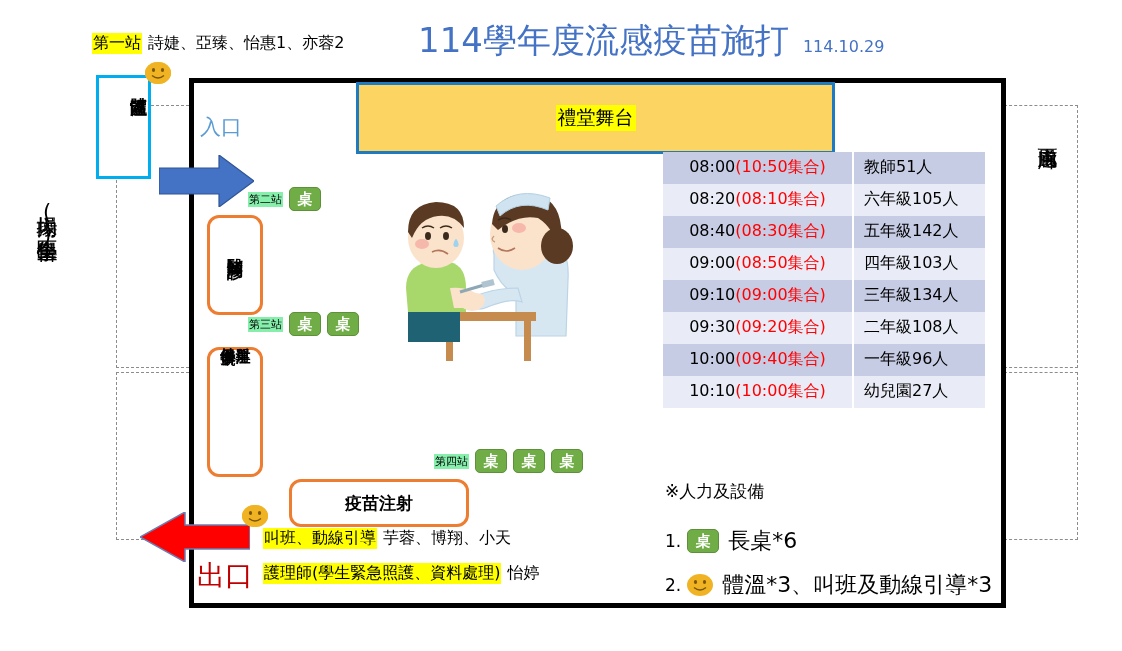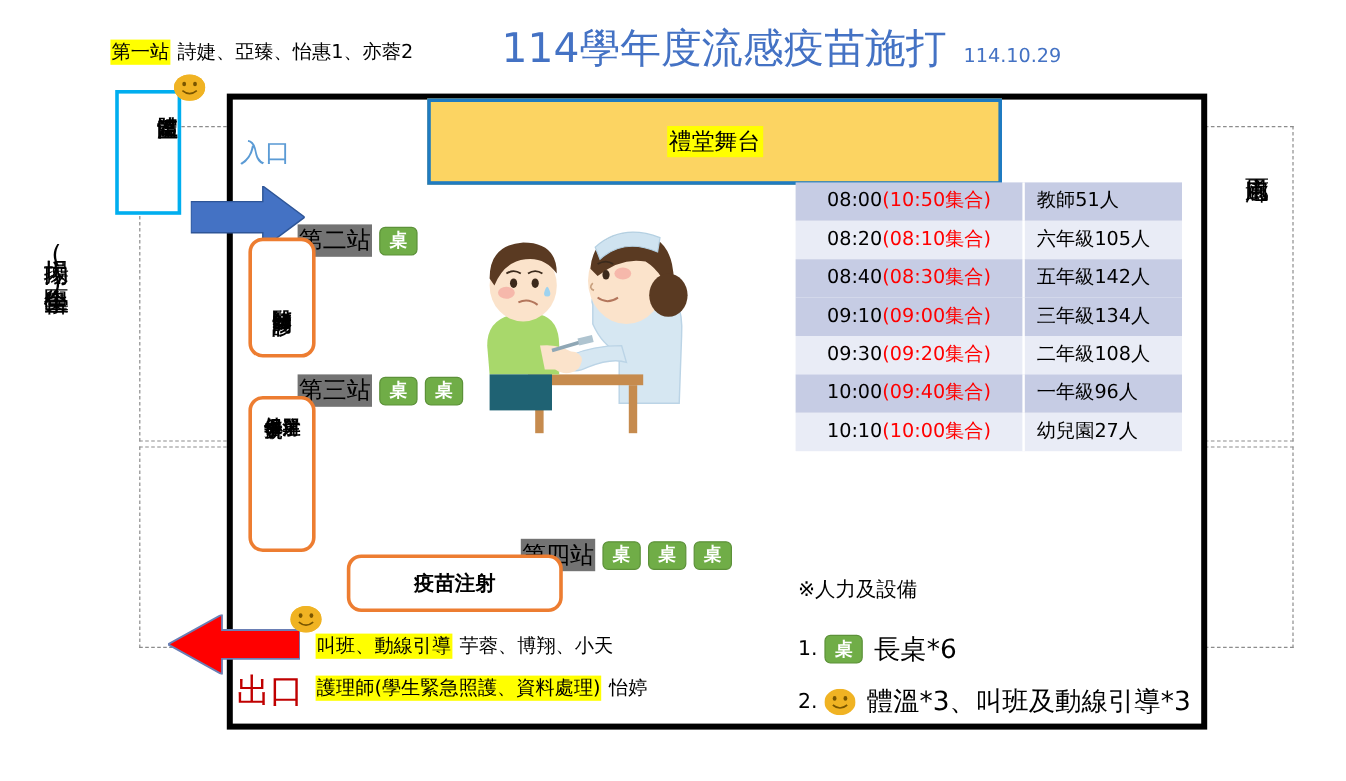--- a/index.html
+++ b/index.html
@@ -76,21 +76,21 @@
 
   
   #entrance { left:200px; top:113px; font-size:21px; color:#5B9BD5; }
   #exit     { left:197px; top:557px; font-size:28px; color:#C00000; }
 
   
   #arrow-in  { left:159px; top:155px; }
   #arrow-out { left:140px; top:512px; }
 
   
-  .obox { border:3px solid #ED7D31; border-radius:12px; background:#fff; position:absolute; }
+  .obox { border:3px solid #ED7D31; border-radius:12px; background:#fff; position:absolute;margin-top:17px; }
 
   #box2 { left:207px; top:198px; width:56px; height:100px; }
   #box2-text {
     left:212px; top:203px; width:46px; height:92px;
     font-size:16px; font-weight:bold; color:#000;
     writing-mode:vertical-rl; text-orientation:upright;
     line-height:1; letter-spacing:2px;
     display:flex; align-items:center; justify-content:center;
   }
 
@@ -110,21 +110,21 @@
 
   
   .desk {
     display:inline-flex; align-items:center; justify-content:center;
     width:32px; height:24px; background:#70AD47; border-radius:5px;
     color:#ffffff; font-size:15px; font-weight:bold;
     border:1px solid #5c9139;
   }
 
   .sta-row { display:flex; align-items:center; gap:6px; position:absolute; white-space:nowrap; }
-  .sta-tag { font-size:20px; color:#000; background:#737373; padding:0 1px; }
+  .sta-tag { font-size:11px; color:#000; background:#86efac; padding:0 1px; }
 
   #sta2-row { left:248px; top:187px; }
   #sta3-row { left:248px; top:312px; }
   #sta4-row { left:434px; top:449px; }
 
   
   #note1 { left:263px; top:528px; display:flex; align-items:baseline; white-space:nowrap; }
   #note2 { left:263px; top:563px; display:flex; align-items:baseline; white-space:nowrap; }
   .note-hl { background:#FFFF00; font-size:16px; color:#000; padding:0 1px; }
   .note-nm { font-size:16px; color:#000; margin-left:6px; }
@@ -306,20 +306,24 @@
         <td class="c1"><span>08:00</span><span class="red">(10:50集合)</span></td>
         <td class="c2">教師51人</td>
       </tr>
       <tr class="even">
         <td class="c1"><span>08:20</span><span class="red">(08:10集合)</span></td>
         <td class="c2">六年級105人</td>
       </tr>
       <tr class="odd">
         <td class="c1"><span>08:40</span><span class="red">(08:30集合)</span></td>
         <td class="c2">五年級142人</td>
+      </tr>
+      <tr class="even">
+        <td class="c1"><span>09:00</span><span class="red">(08:50集合)</span></td>
+        <td class="c2">四年級103人</td>
       </tr>
       <tr class="odd">
         <td class="c1"><span>09:10</span><span class="red">(09:00集合)</span></td>
         <td class="c2">三年級134人</td>
       </tr>
       <tr class="even">
         <td class="c1"><span>09:30</span><span class="red">(09:20集合)</span></td>
         <td class="c2">二年級108人</td>
       </tr>
       <tr class="odd">

